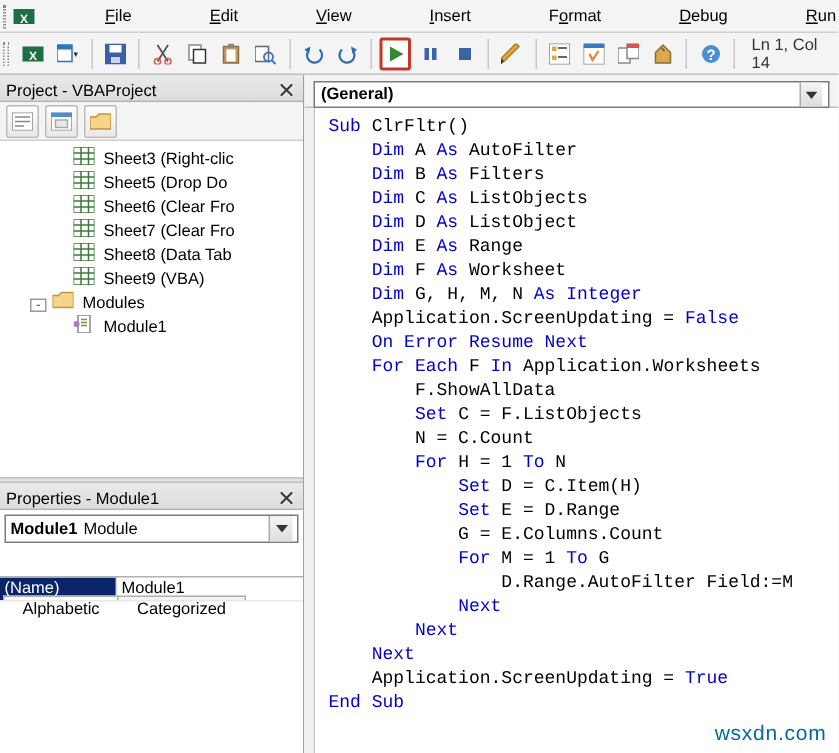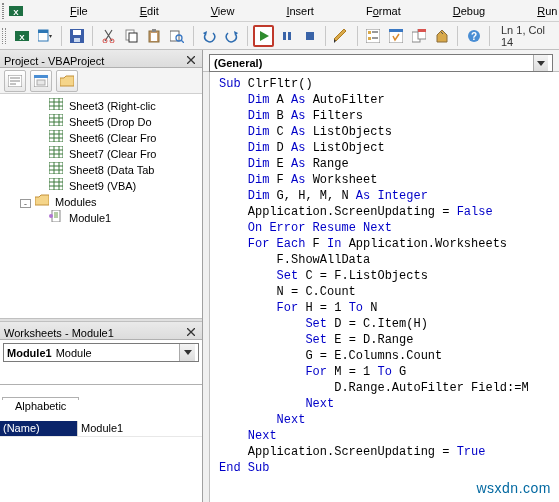--- a/index.html
+++ b/index.html
@@ -44,21 +44,21 @@
 
 
 .props { flex: 0 0 180px; display:flex; flex-direction:column; background:#fff;}
 .props-combo { margin:3px; display:flex; align-items:center;}
 .props-combo select, .props-combo .combo { flex:1; border:1px solid #7a7a7a; height:19px; font-size:11px; display:flex; align-items:center; padding:0 3px; background:#fff;}
 .props-combo .combo b { font-weight:bold; margin-right:4px;}
 .props-combo .combo-arrow { width:16px; height:17px; background:linear-gradient(#f4f4f4,#ddd); border-left:1px solid #aaa; display:flex; align-items:center; justify-content:center; margin-left:auto;}
 .tabs { display:flex; height:20px; border-bottom:1px solid #b0b0b0; padding-left:2px;}
 .tab { border:1px solid #b0b0b0; border-bottom:none; padding:2px 12px 0; background:#f4f4f4; margin-right:-1px; font-size:11px; position:relative; top:1px;margin-top:31px;}
 .tab.active { background:#fff; z-index:2;}
-.prop-grid { flex:1; overflow:auto;margin-top:36px;}
+.prop-grid { flex:1; overflow:auto;}
 .prop-row { display:flex; border-bottom:1px solid #e8e8e8; height:16px; font-size:11px;}
 .prop-name { width:78px; background:#fff; padding:1px 3px; border-right:1px solid #d0d0d0;}
 .prop-name.sel { background:#0a246a; color:#fff;}
 .prop-val { flex:1; padding:1px 3px;}
 
 
 .obj-bar { height:22px; display:flex; padding:4px 6px 2px; gap:6px; background:#f4f4f4; border-bottom:1px solid #c0c0c0;}
 .obj-combo { flex:1; border:1px solid #7a7a7a; background:#fff; display:flex; align-items:center; padding:0 4px; font-size:11px; height:18px;}
 .obj-combo .combo-arrow { margin-left:auto; width:15px; height:16px; background:linear-gradient(#f4f4f4,#ddd); display:flex; align-items:center; justify-content:center; border-left:1px solid #aaa;}
 .code { flex:1; overflow:auto; background:#fff; font-family: Consolas, "Courier New", monospace; font-size:12px; line-height:16px; padding:4px 8px 4px 10px; white-space:pre; color:#000; border-left:6px solid #f0f0f0; position:relative;}
@@ -359,40 +359,41 @@
             </svg>
           </span>
           <span class="label">Module1</span>
         </div>
     </div>
 
     <div class="hsplit"></div>
 
     <div class="props">
       <div class="panel-title">
-        <span>Worksheets - Module1</span>
+        <span>Properties - Module1</span>
         <span class="closex">
             <svg width="8" height="8">
               <path d="M0 0 L8 8 M8 0 L0 8" stroke="#333" stroke-width="1.3"></path>
             </svg>
           </span>
       </div>
       <div class="props-combo">
         <div class="combo">
           <b>Module1</b>
           <span>Module</span>
           <span class="combo-arrow">
               <svg width="8" height="5">
                 <path d="M0 0 L8 0 L4 5 Z" fill="#333"></path>
               </svg>
             </span>
         </div>
       </div>
       <div class="tabs">
         <div class="tab active">Alphabetic</div>
+        <div class="tab">Categorized</div>
       </div>
       <div class="prop-grid">
         <div class="prop-row">
           <div class="prop-name sel">(Name)</div>
           <div class="prop-val">Module1</div>
         </div>
       </div>
     </div>
   </div>
 

